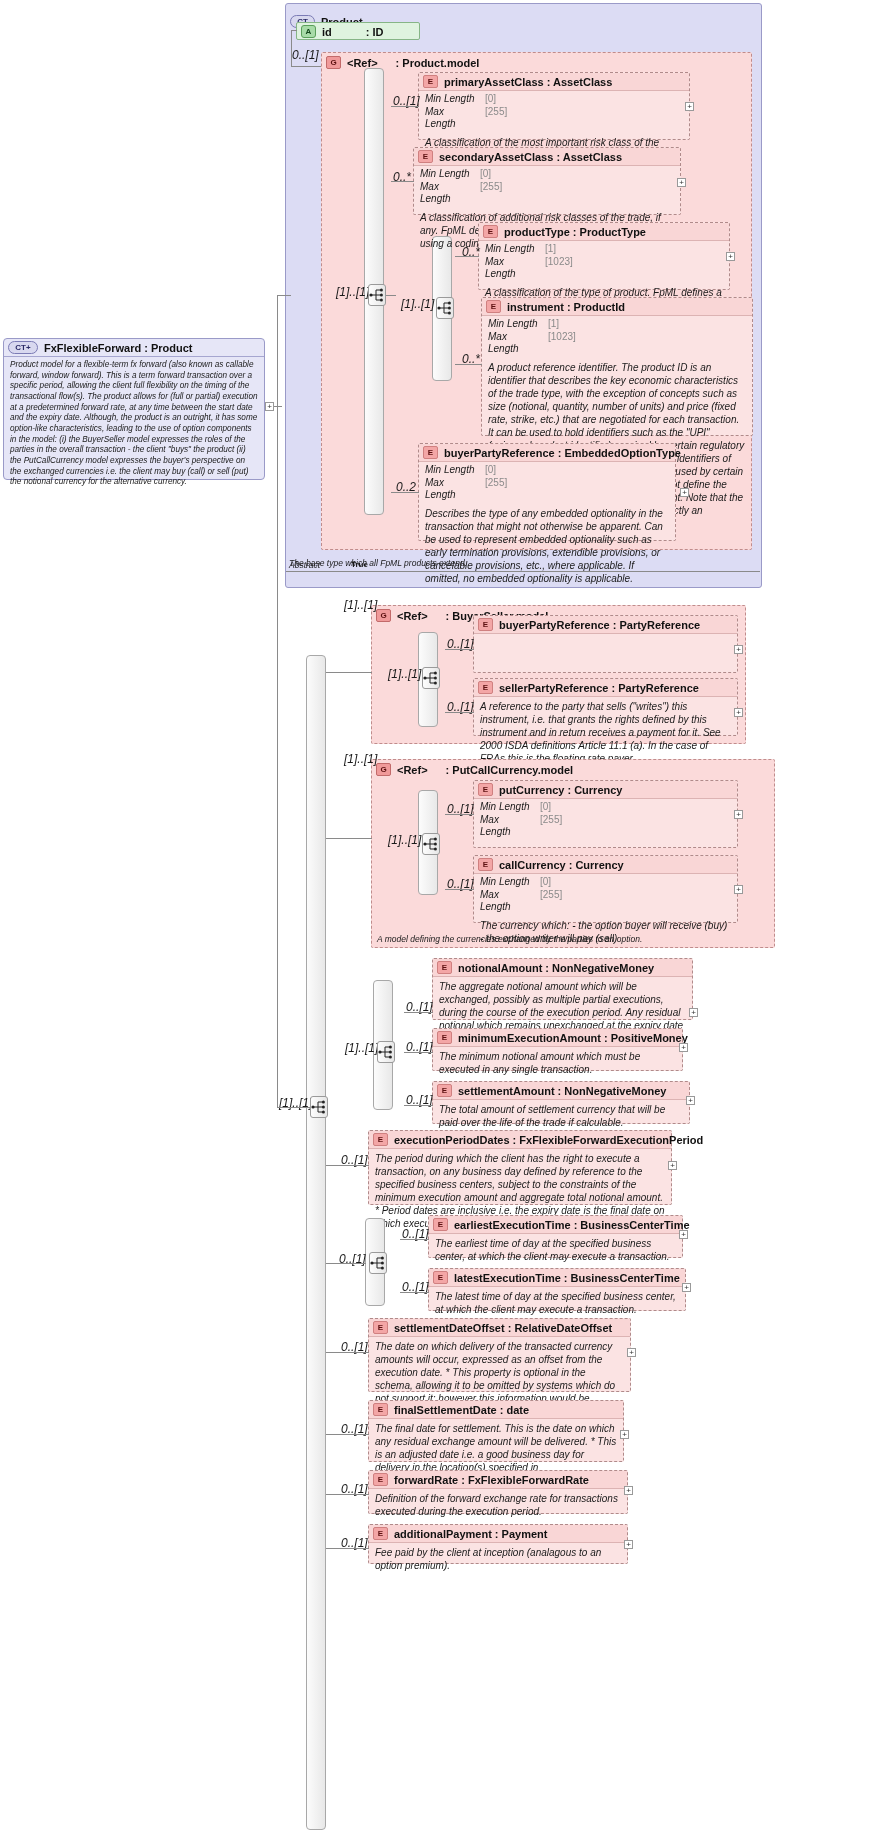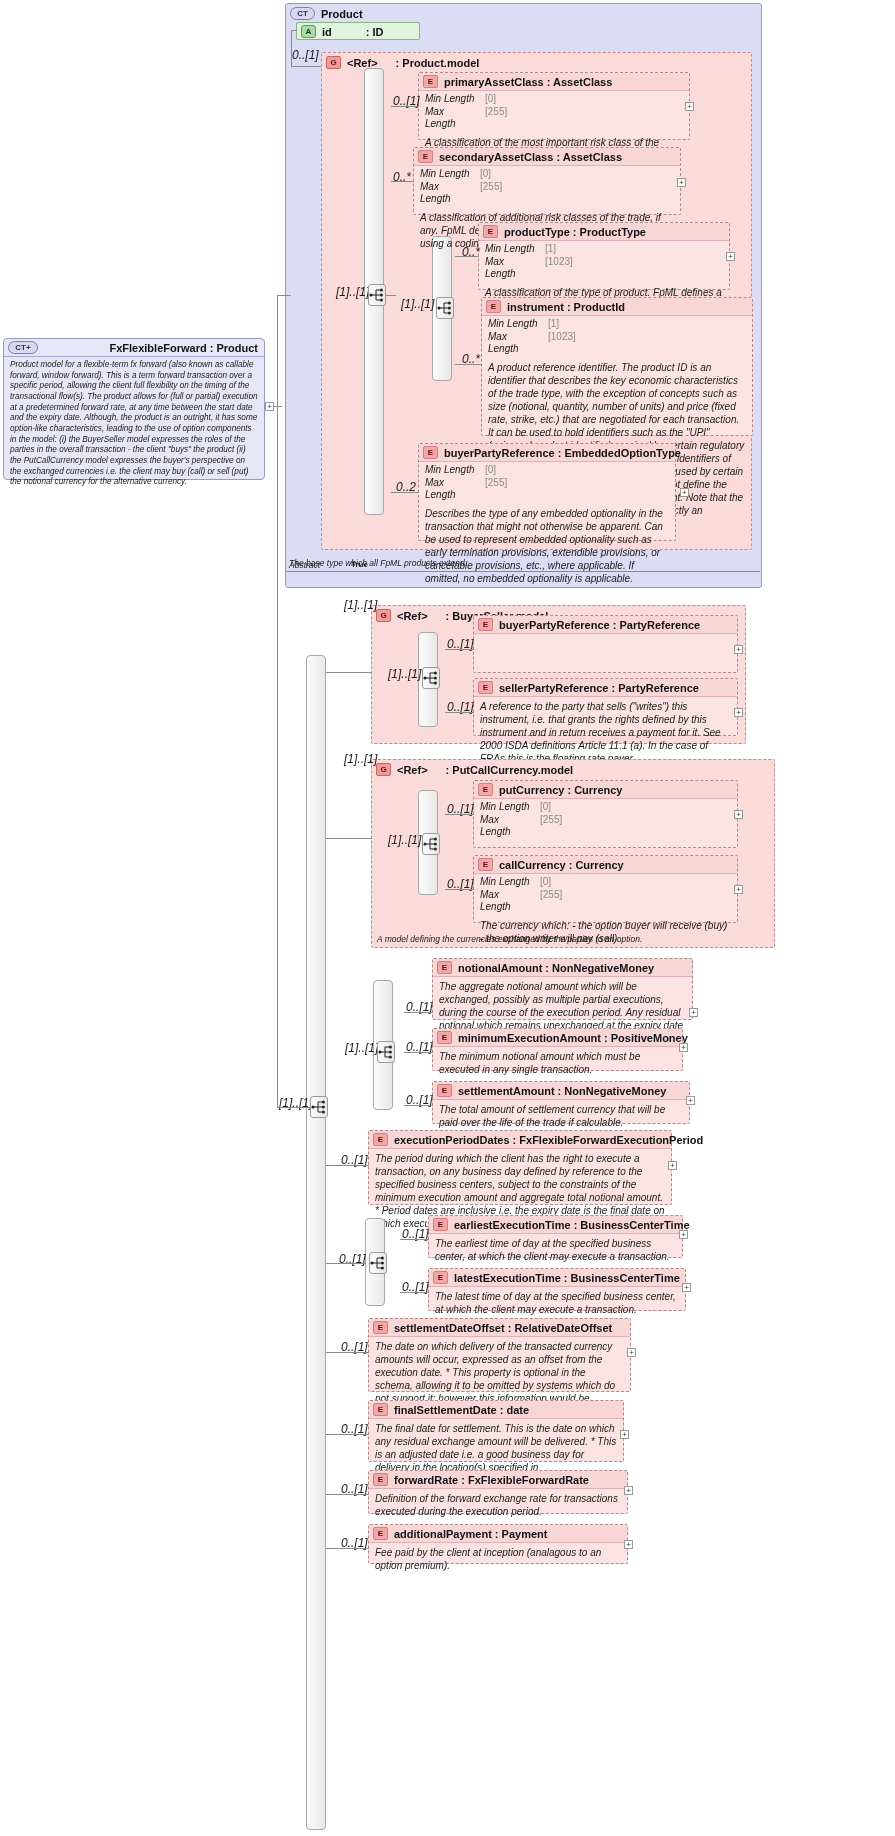--- a/index.html
+++ b/index.html
@@ -98,21 +98,21 @@
   }
   .abox .hdr { background: transparent; border: none; font-weight: bold;}
 
   
   .docbox {
     position: absolute;
     background: #e6e6f7;
     border: 1px solid #9a9ac8;
     border-radius: 4px;
   }
-  .docbox > .hdr { border-bottom: 1px solid #a6a6d0; font-size: 11px; justify-content: space-between; }
+  .docbox > .hdr { border-bottom: 1px solid #a6a6d0; font-size: 11px; }
   .docbox .desc { font-size: 8.2px; }
 
   
   .compositor {
     position: absolute;
     background: linear-gradient(to right,#fdfdfd,#e6e6e6);
     border: 1px solid #9a9a9a;
     border-radius: 3px;
   }
   .compositor .seq {
@@ -175,21 +175,21 @@
     <div class="hdr">
       <span class="badge ctp">CT+</span>
       <span>FxFlexibleForward : Product</span>
     </div>
     <div class="desc">Product model for a flexible-term fx forward (also known as callable forward, window forward). This is a term forward transaction over a specific period, allowing the client full flexibility on the timing of the transactional flow(s). The product allows for (full or partial) execution at a predetermined forward rate, at any time between the start date and the expiry date. Although, the product is an outright, it has some option-like characteristics, leading to the use of option components in the model: (i) the BuyerSeller model expresses the roles of the parties in the overall transaction - the client "buys" the product (ii) the PutCallCurrency model expresses the buyer's perspective on the exchanged currencies i.e. the client may buy (call) or sell (put) the notional currency for the alternative currency.</div>
   </div>
   <div class="plus" style="left:265px; top:402px;">+</div>
   <div class="ln h" style="left:274px; top:406px; width:8px;"></div>
 
   <div class="ctbox" style="left:285px; top:3px; width:477px; height:585px;">
-    <div class="hdr" style="padding-top:3px;">
+    <div class="hdr" style="padding-top:11px;">
       <span class="badge ct">CT</span>
       <span>Product</span>
     </div>
   </div>
 
   <div class="abox" style="left:296px; top:22px; width:124px; height:18px;">
     <div class="hdr" style="padding-top:2px;">
       <span class="badge a">A</span>
       <span>id</span>
       <span style="padding-left:28px;">: ID</span>

